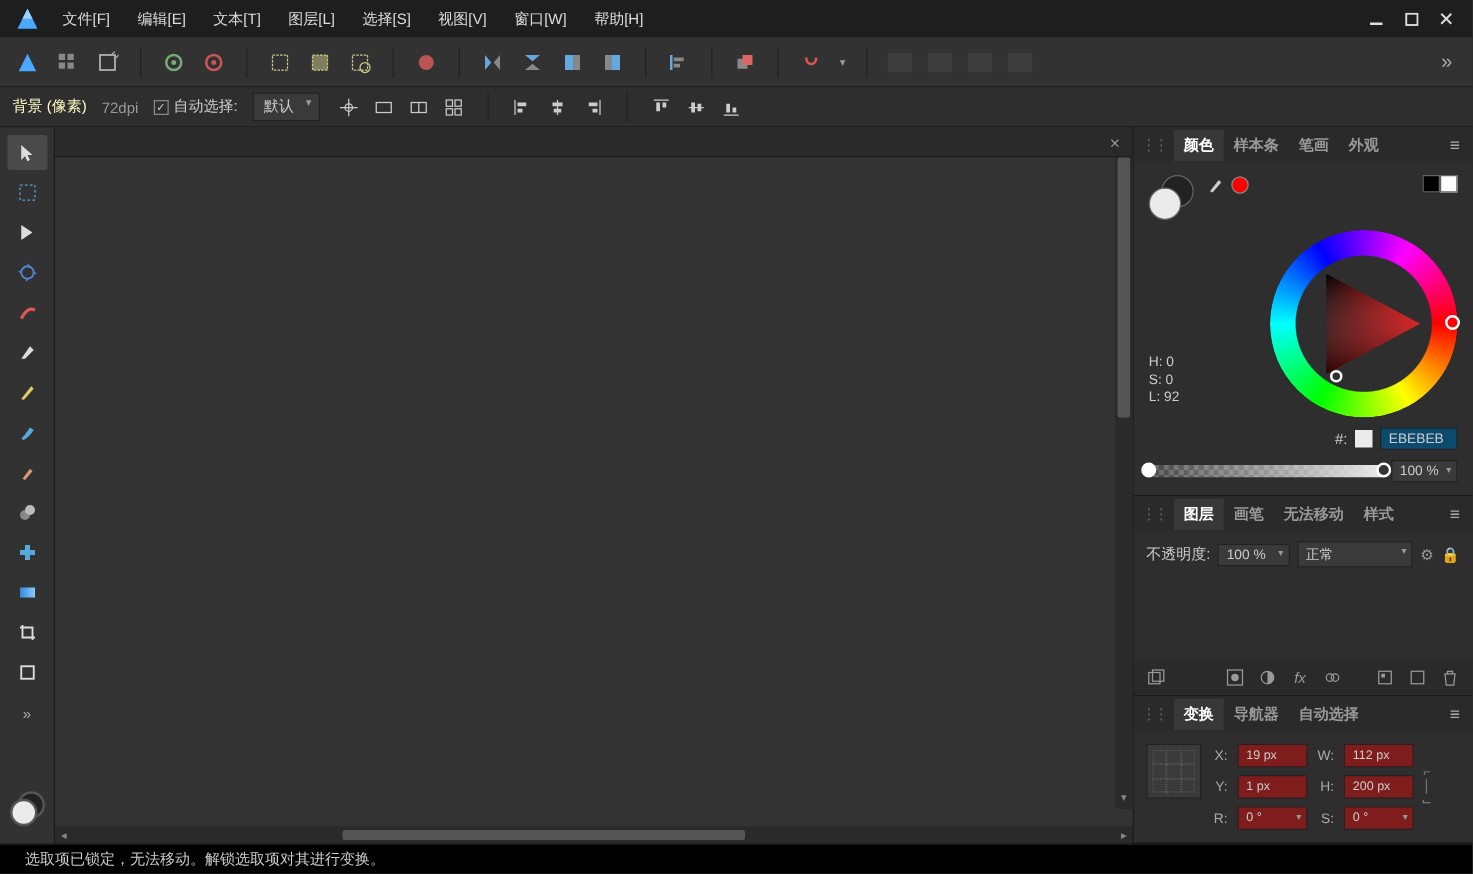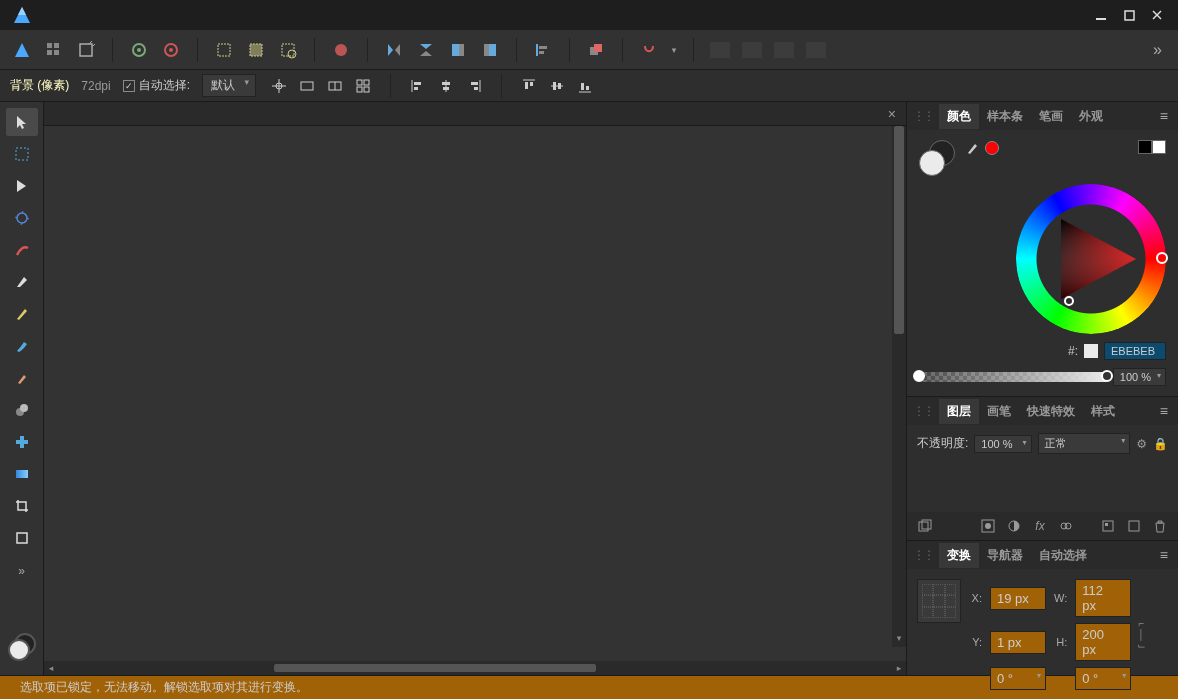--- a/index.html
+++ b/index.html
@@ -80,36 +80,46 @@
 .layers-select::after { content: "▾"; position: absolute; right: 4px; font-size: 8px; color: #999; }
 .layers-middle { flex: 1; min-height: 50px; }
 .layers-footer { height: 28px; display: flex; align-items: center; padding: 0 8px; gap: 6px; background: #2a2a2a; }
 .lf-sep { flex: 1; }
 .lf-btn { width: 20px; height: 20px; display: flex; align-items: center; justify-content: center; color: #999; cursor: pointer; font-size: 12px; }
 .transform-body { padding: 10px; display: flex; gap: 10px; }
 .anchor-box { width: 44px; height: 44px; background: #3a3a3a; border: 1px solid #222; display: grid; grid-template: repeat(3,1fr)/repeat(3,1fr); padding: 4px; }
 .anchor-cell { border: 1px dotted #555; }
 .transform-grid { display: grid; grid-template-columns: auto 1fr auto 1fr; gap: 6px 8px; align-items: center; font-size: 11px; }
 .tg-label { color: #aaa; text-align: right; }
-.tg-input { background: #a16207; border: 1px solid #222; color: #ccc; padding: 3px 16px 3px 6px; width: 56px; font-size: 13px; position: relative; }
+.tg-input { background: #7f1d1d; border: 1px solid #222; color: #ccc; padding: 3px 16px 3px 6px; width: 56px; font-size: 10px; position: relative; }
 .tg-input.dd::after { content: "▾"; position: absolute; right: 4px; font-size: 8px; color: #999; }
 .link-icon { color: #888; display: flex; flex-direction: column; align-items: center; justify-content: center; font-size: 10px; gap: 0; }
-.statusbar { height: 24px; background: #a16207; display: flex; align-items: center; padding: 0 20px; color: #ccc; border-top: 1px solid #1a1a1a; font-size: 12px; }
+.statusbar { height: 24px; background: #000000; display: flex; align-items: center; padding: 0 20px; color: #ccc; border-top: 1px solid #1a1a1a; font-size: 12px; }
 svg { display: block; }
 .checkmark { display: inline-flex; width: 12px; height: 12px; border: 1px solid #888; align-items: center; justify-content: center; font-size: 9px; }
 </style>
 </head>
 <body>
 
 <div class="titlebar">
   <div class="app-icon">
     <svg width="22" height="22" viewBox="0 0 22 22">
         <polygon points="11,3 19,19 3,19" fill="#4aa8ff"></polygon>
         <polygon points="11,3 15,11 7,11" fill="#9dd2ff"></polygon>
       </svg>
+  </div>
+  <div class="menubar">
+    <div class="menu-item">文件[F]</div>
+    <div class="menu-item">编辑[E]</div>
+    <div class="menu-item">文本[T]</div>
+    <div class="menu-item">图层[L]</div>
+    <div class="menu-item">选择[S]</div>
+    <div class="menu-item">视图[V]</div>
+    <div class="menu-item">窗口[W]</div>
+    <div class="menu-item">帮助[H]</div>
   </div>
   <div class="window-controls">
     <div class="win-btn">
         <svg width="12" height="12">
           <line x1="1" y1="10" x2="11" y2="10" stroke="#ddd" stroke-width="2"></line>
         </svg>
       </div>
     <div class="win-btn">
         <svg width="11" height="11">
           <rect x="1" y="1" width="9" height="9" fill="none" stroke="#ddd" stroke-width="1.5"></rect>
@@ -488,20 +498,25 @@
                 <path d="M3 13 L10 4 L12 6 L5 14 Z" fill="#ccc"></path>
               </svg>
             <div class="picker-dot"></div>
           </div>
           <div class="bw-swatches">
             <div class="bw-sw" style="background:#000"></div>
             <div class="bw-sw" style="background:#fff"></div>
           </div>
         </div>
         <div class="color-wheel-wrap">
+          <div class="hsl-text">
+            <span>H: 0</span>
+            <span>S: 0</span>
+            <span>L: 92</span>
+          </div>
           <div class="color-wheel">
             <div class="wheel-ring"></div>
             <svg class="wheel-tri" width="100" height="100">
                 <polygon points="95,50 20,10 20,90" fill="url(#tg)"></polygon>
                 <defs>
                   <linearGradient id="tg" x1="0" y1="0" x2="1" y2="0.5">
                     <stop offset="0" stop-color="#fff"></stop>
                     <stop offset="0" stop-color="#000"></stop>
                     <stop offset="1" stop-color="#f00"></stop>
                   </linearGradient>
@@ -533,21 +548,21 @@
           </div>
         </div>
       </div>
     </div>
 
     <div class="panel-section" style="flex:1;">
       <div class="panel-tabs">
         <span class="panel-handle">⋮⋮</span>
         <div class="panel-tab active">图层</div>
         <div class="panel-tab">画笔</div>
-        <div class="panel-tab">快速特效</div>
+        <div class="panel-tab">无法移动</div>
         <div class="panel-tab">样式</div>
         <div class="panel-menu">≡</div>
       </div>
       <div class="layers-body">
         <span>不透明度:</span>
         <div class="layers-select">100 %</div>
         <div class="layers-select" style="flex:1;">正常</div>
         <span style="color:#999;">⚙</span>
         <span style="color:#999;">🔒</span>
       </div>

